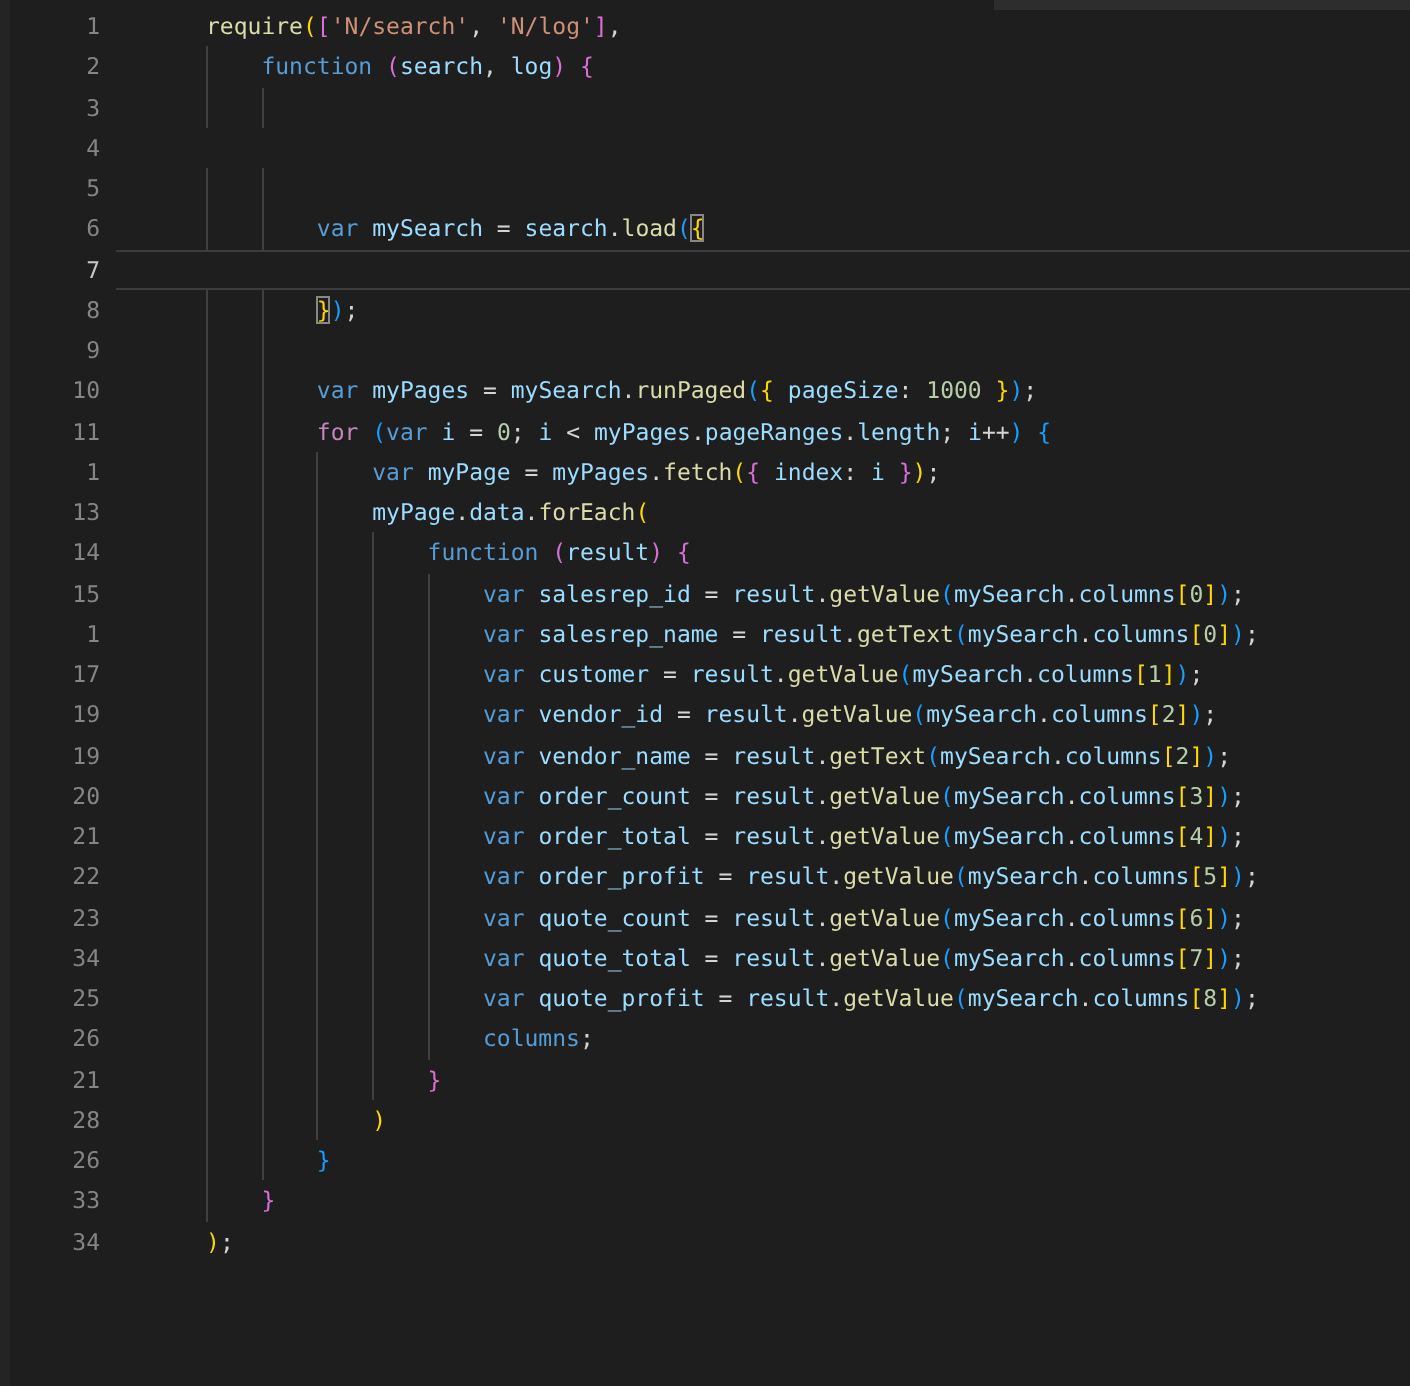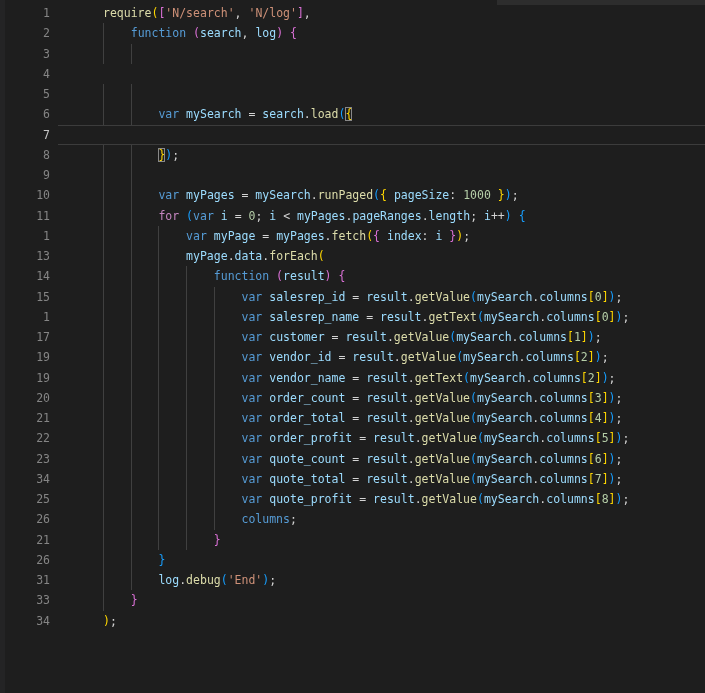--- a/index.html
+++ b/index.html
@@ -139,26 +139,26 @@
     </div>
     <div class="line">
       <div class="ln">26</div>
       <div class="code"><span class="guide" style="left: calc(0ch);"></span><span class="guide" style="left: calc(4ch);"></span><span class="guide" style="left: calc(8ch);"></span><span class="guide" style="left: calc(12ch);"></span><span class="guide" style="left: calc(16ch);"></span><span>                    </span><span class="kw">columns</span><span class="pun">;</span></div>
     </div>
     <div class="line">
       <div class="ln">21</div>
       <div class="code"><span class="guide" style="left: calc(0ch);"></span><span class="guide" style="left: calc(4ch);"></span><span class="guide" style="left: calc(8ch);"></span><span class="guide" style="left: calc(12ch);"></span><span>                </span><span class="b2">}</span></div>
     </div>
     <div class="line">
+      <div class="ln">28</div>
+      <div class="code"><span class="guide" style="left: calc(0ch);"></span><span class="guide" style="left: calc(4ch);"></span><span class="guide" style="left: calc(8ch);"></span><span>            </span><span class="b1">)</span></div>
+    </div>
+    <div class="line">
       <div class="ln">26</div>
       <div class="code"><span class="guide" style="left: calc(0ch);"></span><span class="guide" style="left: calc(4ch);"></span><span>        </span><span class="b3">}</span></div>
-    </div>
-    <div class="line">
-      <div class="ln">31</div>
-      <div class="code"><span class="guide" style="left: calc(0ch);"></span><span class="guide" style="left: calc(4ch);"></span><span>        </span><span class="vr">log</span><span class="pun">.</span><span class="fn">debug</span><span class="b3">(</span><span class="str">'End'</span><span class="b3">)</span><span class="pun">;</span></div>
     </div>
     <div class="line">
       <div class="ln">33</div>
       <div class="code"><span class="guide" style="left: calc(0ch);"></span><span>    </span><span class="b2">}</span></div>
     </div>
     <div class="line">
       <div class="ln">34</div>
       <div class="code"><span class="b1">)</span><span class="pun">;</span></div>
     </div>
   </div>

